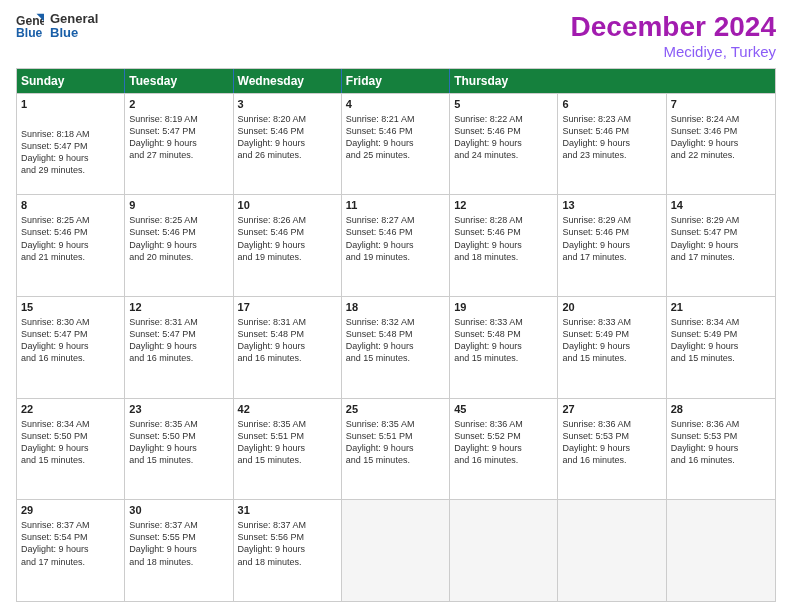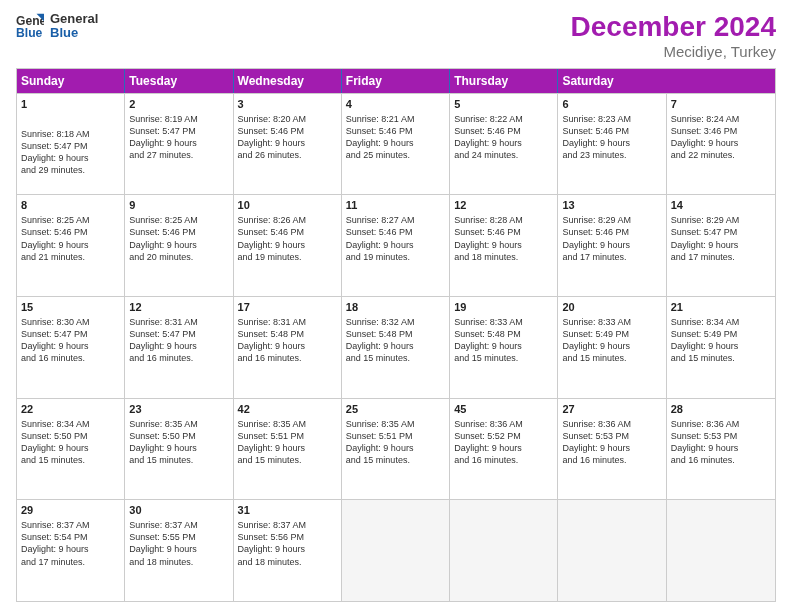--- a/index.html
+++ b/index.html
@@ -37,32 +37,32 @@
     }
     .title-block h1 {
       font-size: 28px;
       font-weight: bold;
       color: #a21caf;
       line-height: 1.1;
     }
     .title-block h2 {
       font-size: 15px;
       font-weight: normal;
-      color: #737373;
+      color: #8b5cf6;
     }
     .calendar {
       flex: 1;
       display: flex;
       flex-direction: column;
       border: 1px solid #ccc;
     }
     .cal-header-row {
       display: grid;
       grid-template-columns: repeat(7, 1fr);
-      background: #a21caf;
+      background: #15803d;
     }
     .cal-header-cell {
       color: #fff;
       font-size: 12px;
       font-weight: bold;
       padding: 5px 4px;
       text-align: left;
       border-right: 1px solid #2a6db8;
     }
     .cal-header-cell:last-child { border-right: none; }
@@ -122,21 +122,20 @@
     </div>
   </div>
 
   <div class="calendar">
     <div class="cal-header-row" id="cal-header">
         <div class="cal-header-cell">Sunday</div>
         <div class="cal-header-cell">Tuesday</div>
         <div class="cal-header-cell">Wednesday</div>
         <div class="cal-header-cell">Friday</div>
         <div class="cal-header-cell">Thursday</div>
-        <div class="cal-header-cell">Saturday</div>
       </div>
     <div class="cal-body" id="cal-body">
         <div class="cal-week">
           <div class="cal-cell">
             <span class="day-num">1</span>
             <div class="cell-text" style="white-space: pre-line; margin-top: 16px;">Sunrise: 8:18 AM
 Sunset: 5:47 PM
 Daylight: 9 hours
 and 29 minutes.</div>
           </div>

